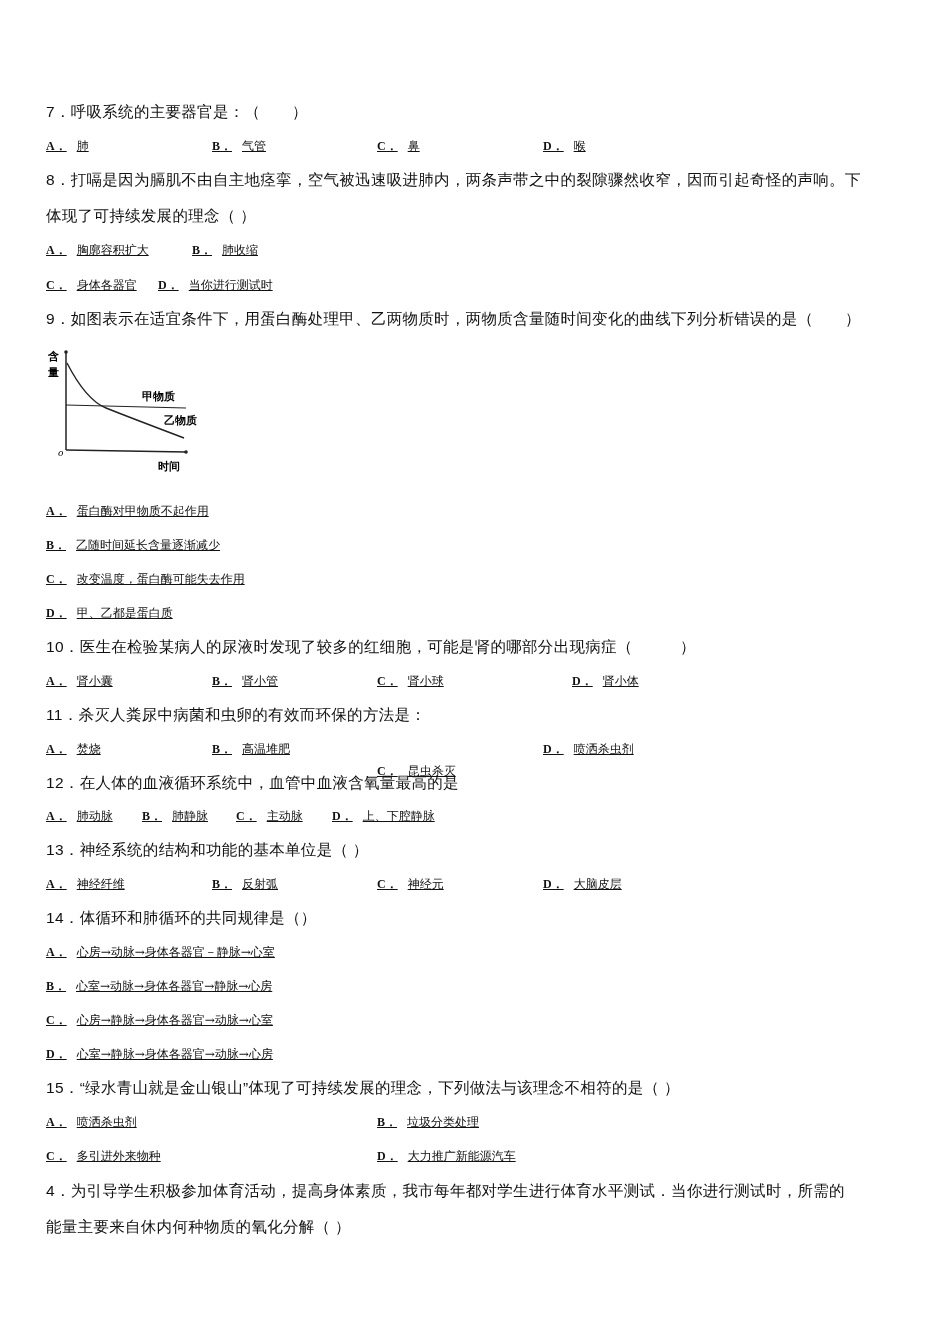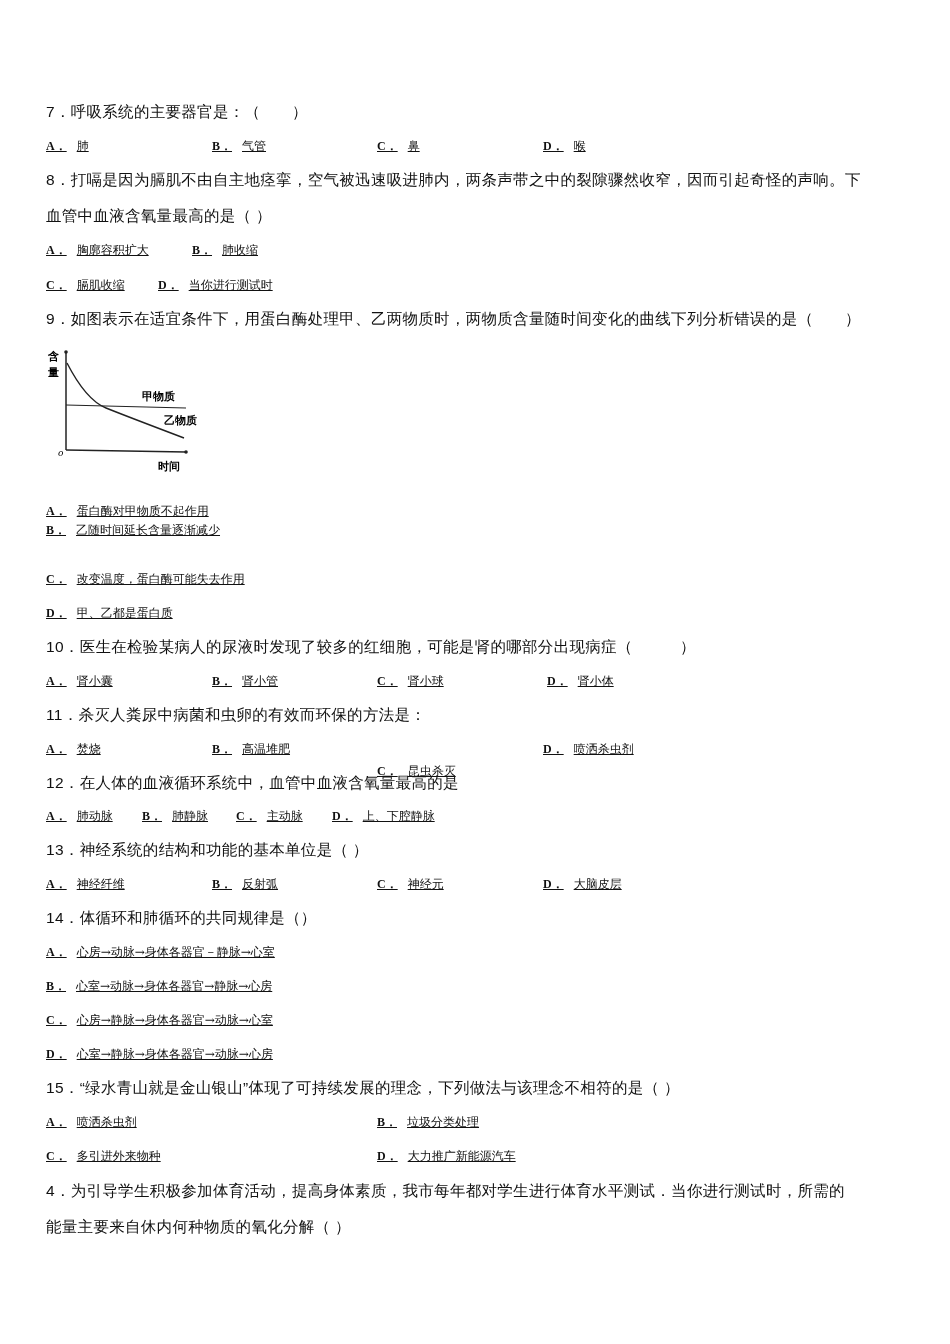--- a/index.html
+++ b/index.html
@@ -21,53 +21,53 @@
 </head>
 <body>
 
 <div class="line q" style="top:102px">7．呼吸系统的主要器官是：（　　）</div>
 <div class="opt" style="left:46px;top:136px"><span class="lbl">A．</span><span>肺</span></div>
 <div class="opt" style="left:212px;top:136px"><span class="lbl">B．</span><span>气管</span></div>
 <div class="opt" style="left:377px;top:136px"><span class="lbl">C．</span><span>鼻</span></div>
 <div class="opt" style="left:543px;top:136px"><span class="lbl">D．</span><span>喉</span></div>
 
 <div class="line q" style="top:170px">8．打嗝是因为膈肌不由自主地痉挛，空气被迅速吸进肺内，两条声带之中的裂隙骤然收窄，因而引起奇怪的声响。下</div>
-<div class="line q" style="top:206px">血管中血液含氧量最高的是（ ）</div>
+<div class="line q" style="top:206px">体现了可持续发展的理念（ ）</div>
 <div class="opt" style="left:46px;top:240px"><span class="lbl">A．</span><span>胸廓容积扩大</span></div>
 <div class="opt" style="left:192px;top:240px"><span class="lbl">B．</span><span>肺收缩</span></div>
-<div class="opt" style="left:46px;top:275px"><span class="lbl">C．</span><span>膈肌收缩</span></div>
+<div class="opt" style="left:46px;top:275px"><span class="lbl">C．</span><span>身体各器官</span></div>
 <div class="opt" style="left:158px;top:275px"><span class="lbl">D．</span><span>当你进行测试时</span></div>
 
 <div class="line q" style="top:309px">9．如图表示在适宜条件下，用蛋白酶处理甲、乙两物质时，两物质含量随时间变化的曲线下列分析错误的是（　　）</div>
 <div class="figure">
   <svg viewBox="0 0 170 135" xmlns="http://www.w3.org/2000/svg">
     <line x1="20" y1="12" x2="20" y2="110" stroke="#222" stroke-width="1.5"></line>
     <line x1="20" y1="110" x2="140" y2="112" stroke="#222" stroke-width="1.5"></line>
     <circle cx="20" cy="12" r="1.8" fill="#222"></circle>
     <circle cx="140" cy="112" r="1.8" fill="#222"></circle>
     <path d="M21,23 Q40,60 60,68 T138,98" fill="none" stroke="#222" stroke-width="1.4"></path>
     <line x1="20" y1="65" x2="140" y2="68" stroke="#222" stroke-width="1.2"></line>
     <text x="2" y="20" font-size="11" font-weight="bold" font-family="DejaVu Sans, sans-serif">含</text>
     <text x="2" y="36" font-size="11" font-weight="bold" font-family="DejaVu Sans, sans-serif">量</text>
     <text x="12" y="116" font-size="9" font-style="italic" font-family="DejaVu Serif, serif">o</text>
     <text x="96" y="60" font-size="11" font-weight="bold" font-family="DejaVu Sans, sans-serif">甲物质</text>
     <text x="118" y="84" font-size="11" font-weight="bold" font-family="DejaVu Sans, sans-serif">乙物质</text>
     <text x="112" y="130" font-size="11" font-weight="bold" font-family="DejaVu Sans, sans-serif">时间</text>
   </svg>
 </div>
 <div class="opt" style="left:46px;top:501px"><span class="lbl">A．</span><span>蛋白酶对甲物质不起作用</span></div>
-<div class="opt" style="left:46px;top:520px"><span class="lbl">B．</span><span>乙随时间延长含量逐渐减少</span></div>
+<div class="opt" style="left:46px;top:535px"><span class="lbl">B．</span><span>乙随时间延长含量逐渐减少</span></div>
 <div class="opt" style="left:46px;top:569px"><span class="lbl">C．</span><span>改变温度，蛋白酶可能失去作用</span></div>
 <div class="opt" style="left:46px;top:603px"><span class="lbl">D．</span><span>甲、乙都是蛋白质</span></div>
 
 <div class="line q" style="top:637px">10．医生在检验某病人的尿液时发现了较多的红细胞，可能是肾的哪部分出现病症（　　　）</div>
 <div class="opt q" style="left:46px;top:671px"><span class="lbl">A．</span><span>肾小囊</span></div>
 <div class="opt q" style="left:212px;top:671px"><span class="lbl">B．</span><span>肾小管</span></div>
 <div class="opt q" style="left:377px;top:671px"><span class="lbl">C．</span><span>肾小球</span></div>
-<div class="opt q" style="left:547px;top:671px"><span class="lbl">D．</span><span>肾小体</span></div>
+<div class="opt q" style="left:572px;top:671px"><span class="lbl">D．</span><span>肾小体</span></div>
 
 <div class="line q" style="top:705px">11．杀灭人粪尿中病菌和虫卵的有效而环保的方法是：</div>
 <div class="opt q" style="left:46px;top:739px"><span class="lbl">A．</span><span>焚烧</span></div>
 <div class="opt q" style="left:212px;top:739px"><span class="lbl">B．</span><span>高温堆肥</span></div>
 <div class="opt q" style="left:377px;top:761px"><span class="lbl">C．</span><span>昆虫杀灭</span></div>
 <div class="opt q" style="left:543px;top:739px"><span class="lbl">D．</span><span>喷洒杀虫剂</span></div>
 
 <div class="line q" style="top:773px">12．在人体的血液循环系统中，血管中血液含氧量最高的是</div>
 <div class="opt q" style="left:46px;top:806px"><span class="lbl">A．</span><span>肺动脉</span></div>
 <div class="opt q" style="left:142px;top:806px"><span class="lbl">B．</span><span>肺静脉</span></div>

